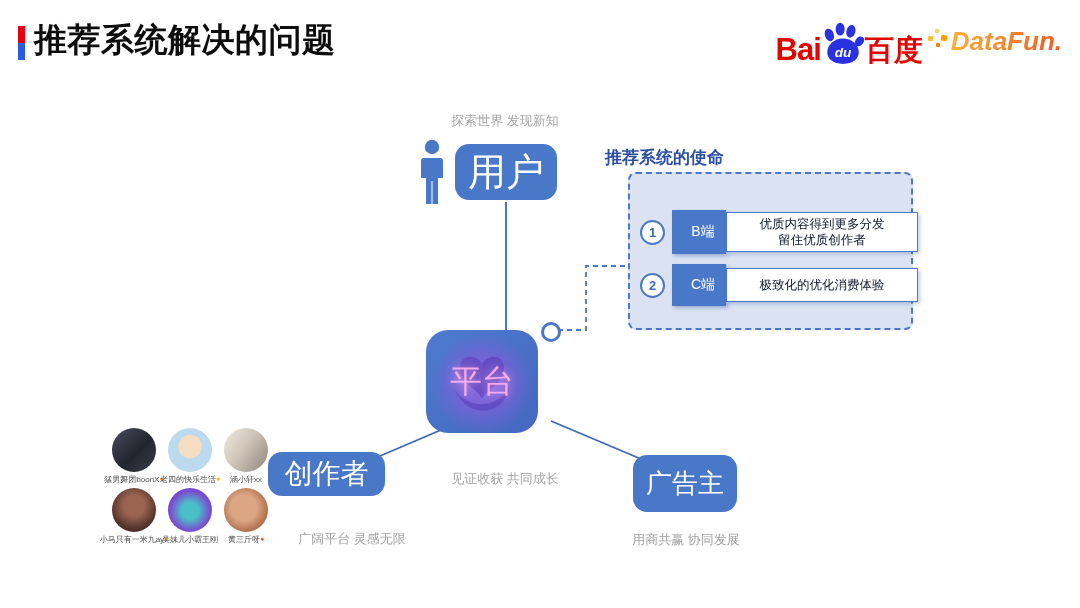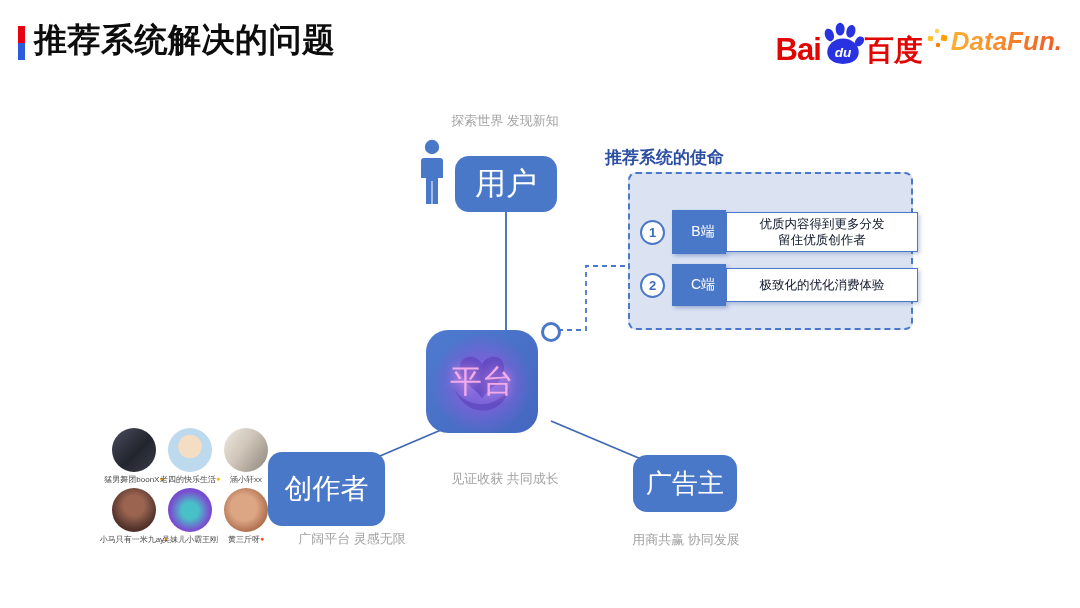--- a/index.html
+++ b/index.html
@@ -23,22 +23,22 @@
   .datafun-text{font-size:26px;font-weight:800;font-style:italic;line-height:1;
     background:linear-gradient(90deg,#fbb034,#f15a24);
     -webkit-background-clip:text;background-clip:text;color:transparent;}
 
   
   svg.lines{left:0;top:0;pointer-events:none;}
 
   
   .node{background:#4a78c8;color:#fff;display:flex;align-items:center;justify-content:center;
     border-radius:14px;z-index:2;}
-  .node-user{left:455px;top:156px;width:102px;height:56px;font-size:31px;}
-  .node-creator{left:268px;top:452px;width:117px;height:74px;font-size:28px;}
+  .node-user{left:455px;top:144px;width:102px;height:56px;font-size:38px;}
+  .node-creator{left:268px;top:452px;width:117px;height:44px;font-size:28px;}
   .node-advertiser{left:633px;top:455px;width:104px;height:57px;font-size:26px;}
 
   .node-platform{left:426px;top:330px;width:112px;height:103px;border-radius:22px;z-index:2;
     background:
       radial-gradient(circle at 50% 52%, rgba(150,112,230,.95) 0%, rgba(126,96,216,.85) 30%, rgba(100,90,205,0) 66%),
       linear-gradient(135deg,#4d7bd0,#4566bf);
     display:flex;align-items:center;justify-content:center;overflow:hidden;}
   .platform-label{position:relative;z-index:2;font-size:32px;color:#f2abe8;
     text-shadow:0 0 10px rgba(255,170,240,.75);}
   .platform-glyph{position:absolute;left:13px;top:8px;opacity:.8;z-index:1;}

